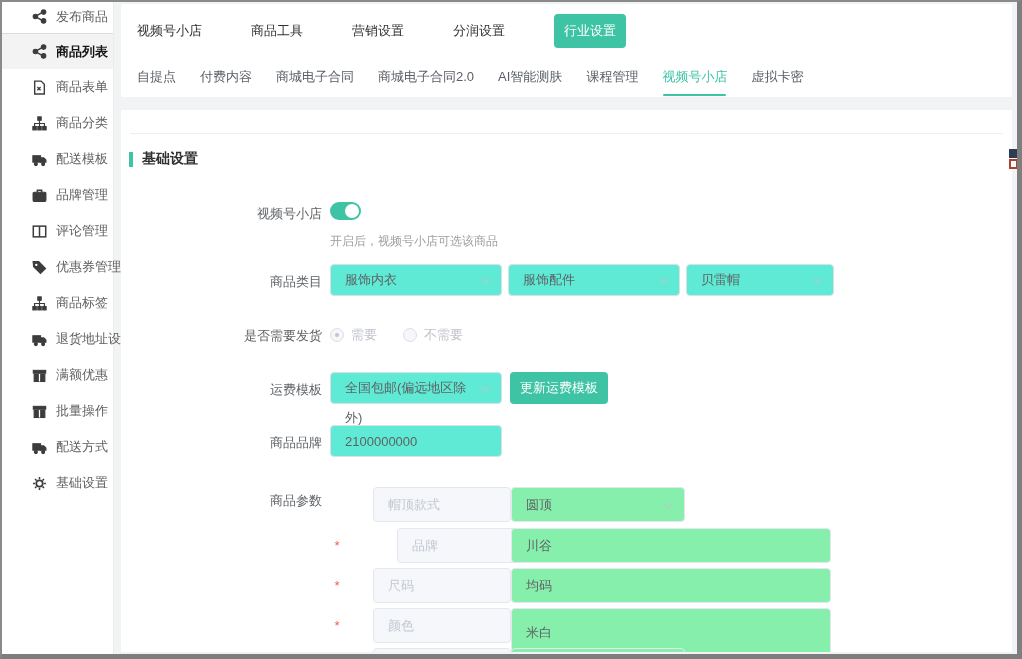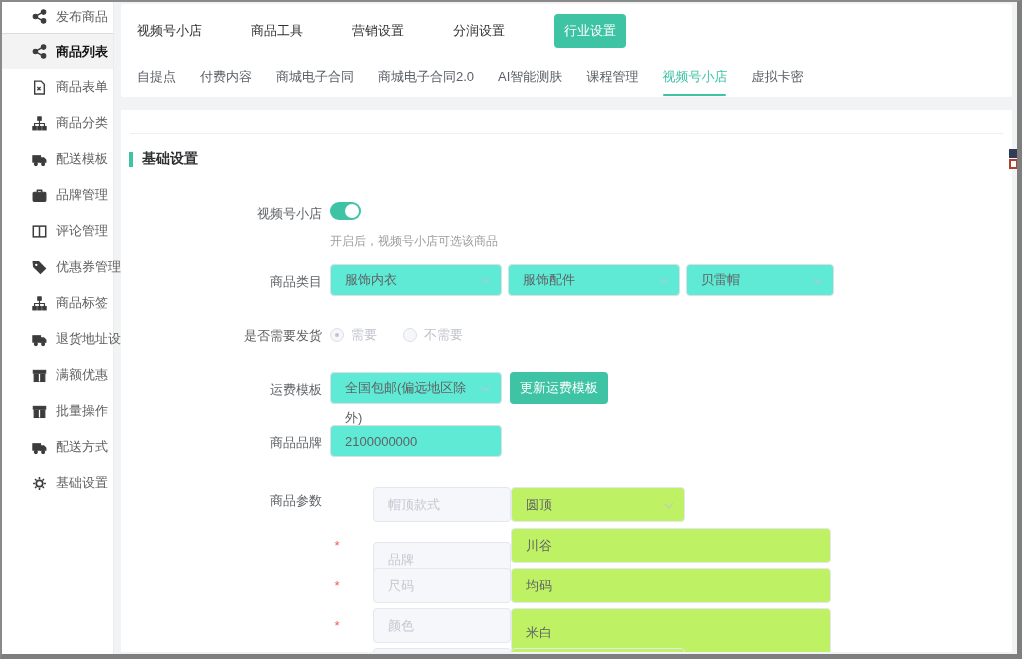--- a/index.html
+++ b/index.html
@@ -65,21 +65,21 @@
   .rcircle { width:14px; height:14px; border-radius:50%; border:1px solid #dcdfe6; background:#f5f7fa; position:relative; }
   .rcircle.checked::after { content:""; position:absolute; left:4px; top:4px; width:4px; height:4px;
     border-radius:50%; background:#c0c4cc; }
 
   .btn-green { position:absolute; border:none; background:var(--accent); color:#fff; font-size:13px;
     border-radius:4px; cursor:pointer; }
 
   
   .pfield-gray { position:absolute; left:252px; width:138px; height:35px; background:#f5f7fa;
     border:1px solid #e4e7ed; border-radius:4px; font-size:13px; color:#c3c8d2; line-height:33px; padding-left:14px; }
-  .pfield-white { position:absolute; left:390px; height:35px; background:#bef264;
+  .pfield-white { position:absolute; left:390px; height:35px; background:#86efac;
     border:1px solid #e4e7ed; border-radius:4px; font-size:13px; color:#5f6266; line-height:33px; padding-left:14px; }
   .req { position:absolute; left:210px; width:12px; text-align:center; color:#f25a5a; font-size:13px; }
 
   
   .clipw { position:absolute; left:1009px; width:9px; }
   .clipw .w1 { height:9px; background:#2e3c55; margin-bottom:1px; }
   .clipw .w2 { height:10px; border:2px solid #b0402f; background:#fff; }
 </style>
 </head>
 <body>
@@ -305,21 +305,21 @@
 
     <div class="row-label" style="top:382px; left:0;">商品参数</div>
 
     <div class="pfield-gray" style="top:377px;">帽顶款式</div>
     <div class="pfield-white" style="top:377px; width:174px;">
       <span>圆顶</span>
       <i class="chev"></i>
     </div>
 
     <span class="req" style="top:428px;">*</span>
-    <div class="pfield-gray" style="top:432px;">品牌</div>
+    <div class="pfield-gray" style="top:418px;margin-left:24px;">品牌</div>
     <input class="pfield-white txt" style="top: 418px; width: 320px; height: 35px;" value="川谷">
 
     <span class="req" style="top:468px;">*</span>
     <div class="pfield-gray" style="top:458px;">尺码</div>
     <input class="pfield-white txt" style="top: 458px; width: 320px; height: 35px;" value="均码">
 
     <span class="req" style="top:508px;">*</span>
     <div class="pfield-gray" style="top:498px;">颜色</div>
     <input class="pfield-white txt" style="top: 498px; width: 320px; height: 49px;" value="米白">
 

